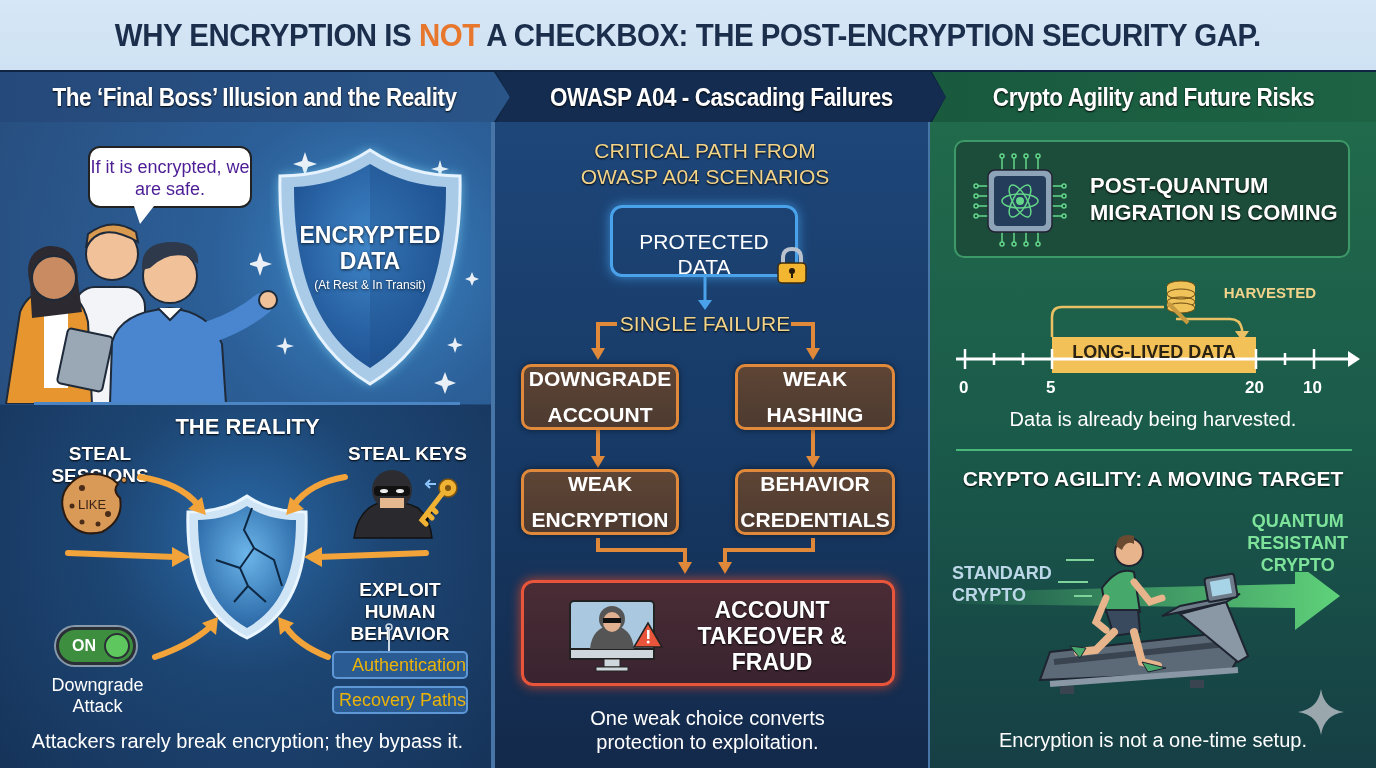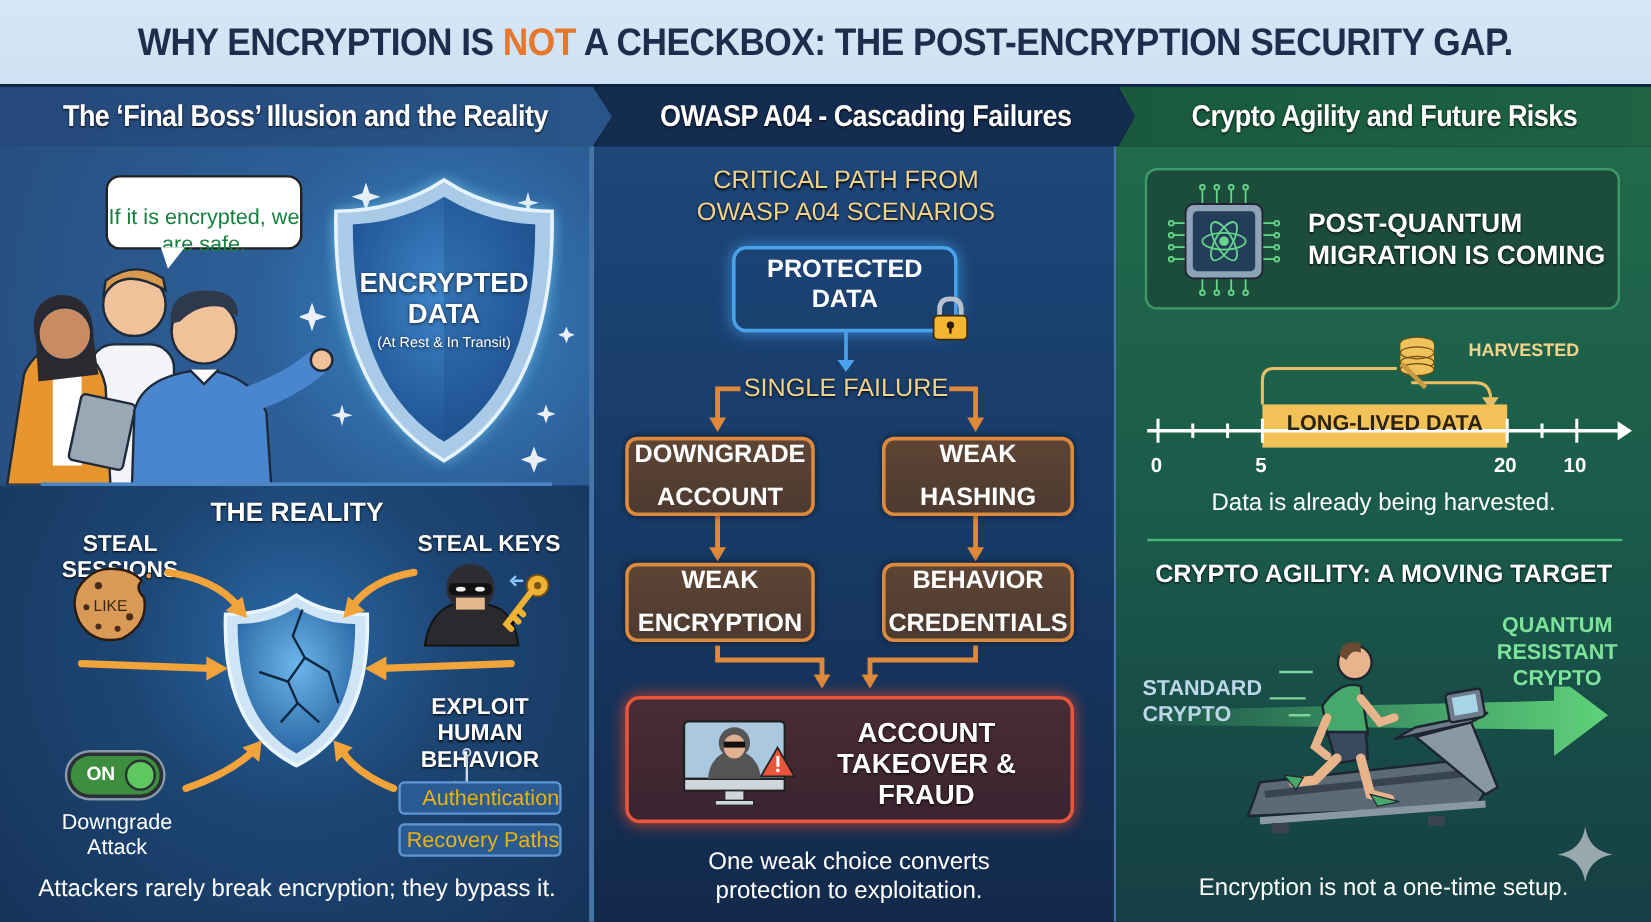--- a/index.html
+++ b/index.html
@@ -14,21 +14,21 @@
 #hdr1{left:0;width:510px;background:linear-gradient(90deg,#25497a,#2a5588);clip-path:polygon(0 0,494px 0,510px 25px,494px 50px,0 50px)}
 #hdr2{left:496px;width:450px;background:#132c50;clip-path:polygon(0 0,434px 0,450px 25px,434px 50px,0 50px,14px 25px)}
 #hdr3{left:932px;width:444px;background:linear-gradient(90deg,#195a3e,#1d6344);clip-path:polygon(0 0,444px 0,444px 50px,0 50px,14px 25px)}
 #col1{left:0;top:122px;width:495px;height:646px;background:linear-gradient(#2c5d95,#214a7c 45%,#1a3a63)}
 #col1-top{left:0;top:0;width:495px;height:282px;background:radial-gradient(circle at 370px 140px,#3a86c7 0%,#2c5f98 40%,#284f80 100%)}
 #col1-sep{left:34px;top:280px;width:426px;height:3px;background:#4b85c4}
 #col1-bot{left:0;top:283px;width:495px;height:363px;background:radial-gradient(circle at 245px 130px,#2a6aa8 0%,#1d4674 40%,#163359 100%)}
 #col2{left:495px;top:122px;width:435px;height:646px;background:linear-gradient(#1e4679,#173a66 50%,#13294a)}
 #col3{left:930px;top:122px;width:446px;height:646px;background:linear-gradient(#216a4b,#1a5a4a 50%,#163f45)}
 .divider{width:4px;background:#4775a8}
-.bubble{left:88px;top:24px;width:164px;height:62px;background:#fff;border:2px solid #222;border-radius:12px;font-size:18px;color:#15803d;text-align:center;line-height:22px;padding-top:22px}
+.bubble{left:88px;top:24px;width:164px;height:62px;background:#fff;border:2px solid #222;border-radius:12px;font-size:18px;color:#4c1d95;text-align:center;line-height:22px;padding-top:8px}
 .bubble:after{content:"";position:absolute;left:44px;bottom:-18px;border-left:6px solid transparent;border-right:14px solid transparent;border-top:18px solid #fff}
 .shield-text{color:#fff;text-align:center;text-shadow:0 1px 3px #123}
 .white-lbl{color:#fff;font-weight:bold;text-align:center;text-shadow:0 1px 2px #000;font-size:19px;line-height:22px}
 .caption{color:#fff;text-align:center;font-size:20px}
 .fbox{border:3px solid #e0893a;border-radius:10px;background:linear-gradient(#5e4535,#4d3a30);color:#fff;font-weight:bold;font-size:21px;line-height:24px;text-align:center;display:flex;align-items:center;justify-content:space-between;box-shadow:0 0 6px rgba(0,0,0,.5)}
 .gold{color:#f2d38a;font-weight:normal;text-align:center;text-shadow:0 1px 2px #000}
 .pill{border:2px solid #5e97d6;border-radius:5px;background:#2b5b93;color:#eab308;font-size:18px;text-align:right;line-height:24px}
 .ticklbl{color:#fff;font-weight:bold;font-size:17px}
 </style>
 </head>
@@ -191,21 +191,21 @@
 </div>
 
 <div class="abs divider" style="left:491px;top:122px;height:646px"></div>
 
 <div id="col2" class="abs">
   <div class="abs gold" style="left:0;width:420px;top:16px;font-size:21px;line-height:26px">
     <div>CRITICAL PATH FROM</div>
     <div>OWASP A04 SCENARIOS</div>
   </div>
 
-  <div class="abs" style="left:115px;top:83px;width:188px;height:72px;border:3px solid #4aa3ea;border-radius:12px;box-shadow:0 0 12px #3a8ad0;color:#fff;font-weight:bold;font-size:21px;line-height:25px;text-align:center;padding-top:4px">
+  <div class="abs" style="left:115px;top:83px;width:188px;height:72px;border:3px solid #4aa3ea;border-radius:12px;box-shadow:0 0 12px #3a8ad0;color:#fff;font-weight:normal;font-size:21px;line-height:25px;text-align:center;padding-top:21px">
     <div>PROTECTED</div>
     <div>DATA</div>
   </div>
   <svg class="abs" style="left:280px;top:124px" width="34" height="40">
     <path d="M8 18 V12 Q8 3 17 3 Q26 3 26 12 V18" fill="none" stroke="#b9c2cc" stroke-width="4"></path>
     <rect x="3" y="17" width="28" height="20" rx="4" fill="#f2b630" stroke="#3a2a10" stroke-width="1.5"></rect>
     <circle cx="17" cy="25" r="3" fill="#2a1a08"></circle>
       <rect x="16" y="26" width="2" height="6" fill="#2a1a08"></rect>
   </svg>
 

